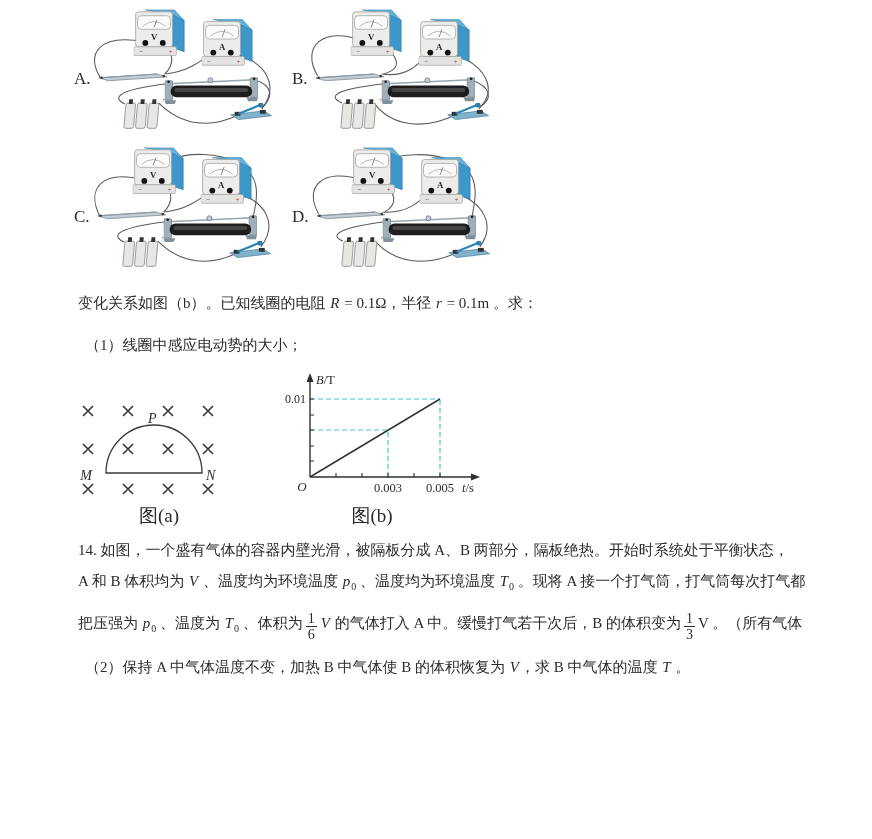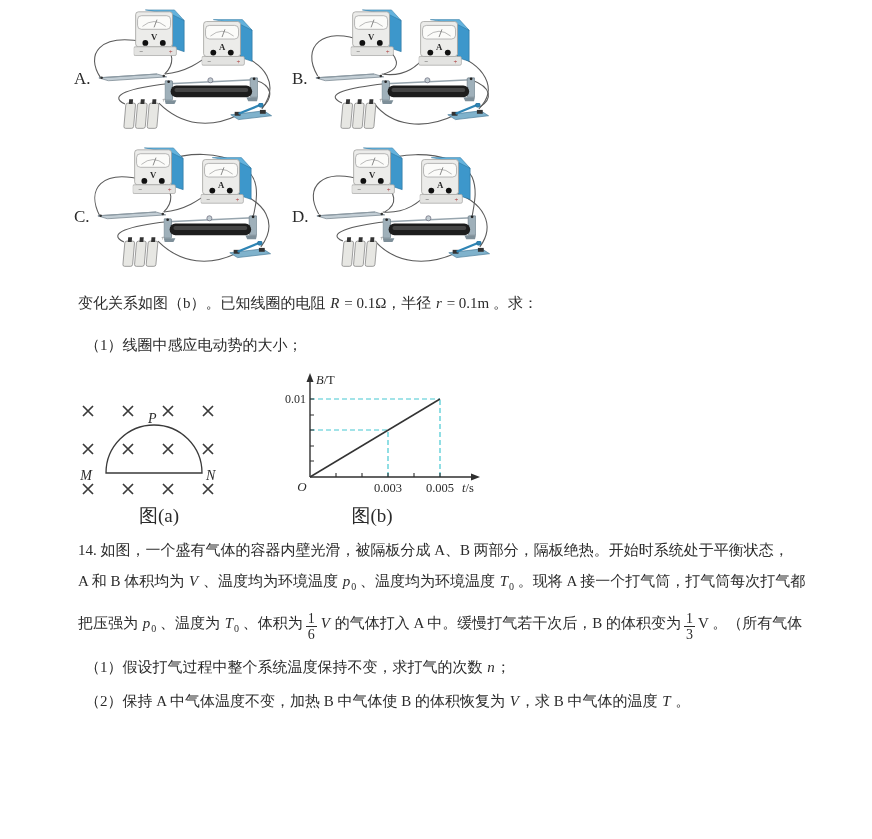--- a/index.html
+++ b/index.html
@@ -244,17 +244,16 @@
         </svg>
         <figcaption class="figcap">图(b)</figcaption>
       </figure>
     </div>
   </section>
 
   <section class="q14">
     <div class="line"><span>14. 如图，一个盛有气体的容器内壁光滑，被隔板分成 A、B 两部分，隔板绝热。开始时系统处于平衡状态，</span></div>
     <div class="line"><span>A 和 B 体积均为 </span><span class="mi">V</span><span> 、温度均为环境温度 </span><span class="mi">p</span><sub class="msub">0</sub><span> 、温度均为环境温度 </span><span class="mi">T</span><sub class="msub">0</sub><span> 。现将 A 接一个打气筒，打气筒每次打气都</span></div>
     <div class="line tall"><span>把压强为 </span><span class="mi">p</span><sub class="msub">0</sub><span> 、温度为 </span><span class="mi">T</span><sub class="msub">0</sub><span> 、体积为</span><span class="frac"><span class="fnum">1</span><span class="fden">6</span></span><span class="mi">V</span><span> 的气体打入 A 中。缓慢打气若干次后，B 的体积变为</span><span class="frac"><span class="fnum">1</span><span class="fden">3</span></span><span>V 。（所有气体</span></div>
-    <div class="line indent item"><span>（1）假设打气过程中整个系统温度保持不变，求打气的次数 </span><span class="mi">n</span><span>；</span></div>
     <div class="line indent item"><span>（2）保持 A 中气体温度不变，加热 B 中气体使 B 的体积恢复为 </span><span class="mi">V</span><span>，求 B 中气体的温度 </span><span class="mi">T</span><span> 。</span></div>
   </section>
 
 </div>
 
 </body></html>

